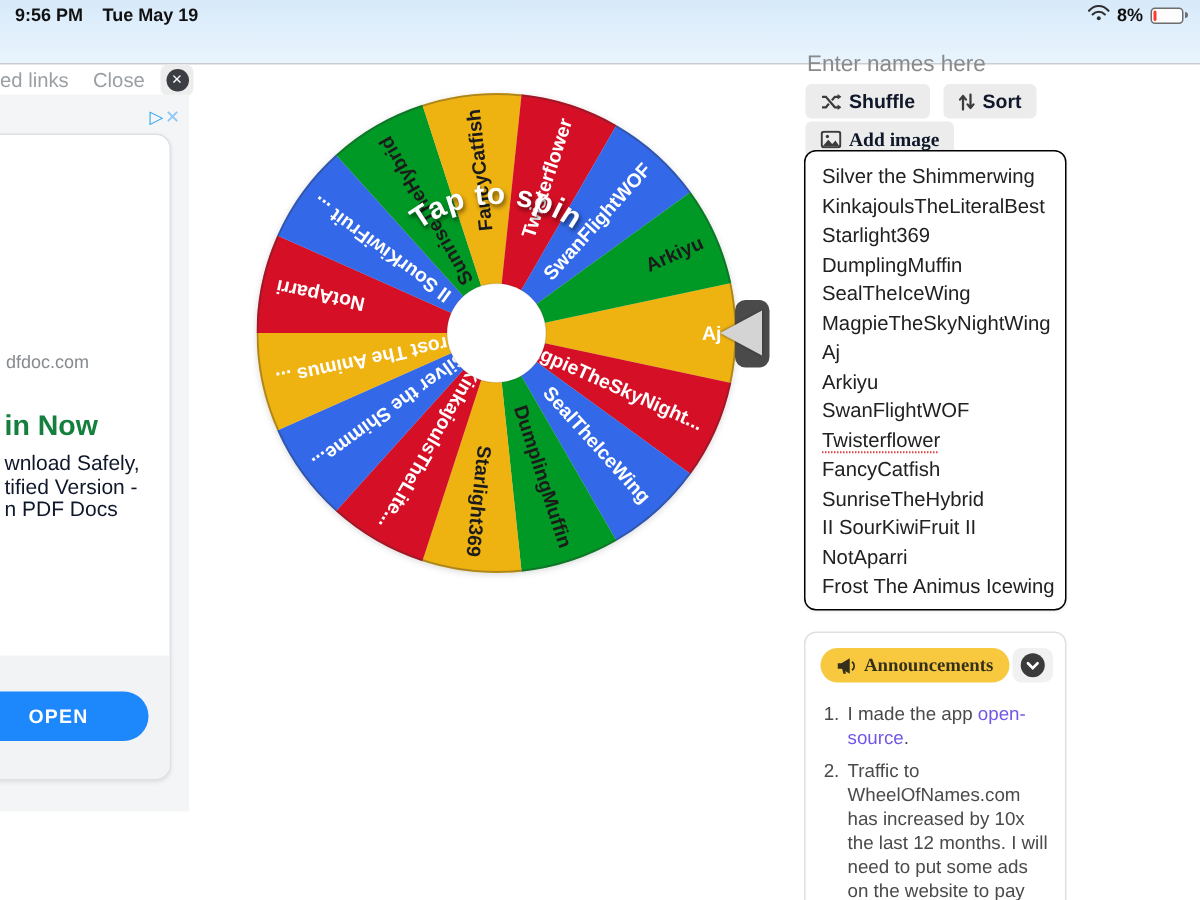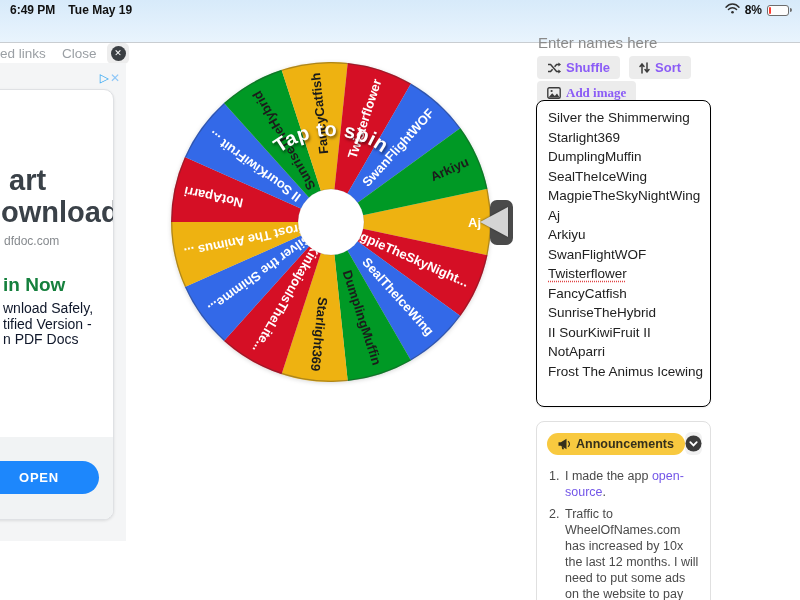--- a/index.html
+++ b/index.html
@@ -53,48 +53,48 @@
     filter:drop-shadow(1px 2px 1.5px rgba(0,0,0,.55)); }
   .pointer-rect { position:absolute; left:490px; top:200px; width:23px; height:45px; background:#4a4a4a; border-radius:7px; }
   .pointer-tri { position:absolute; left:480px; top:207px; width:0; height:0;
     border-top:15px solid transparent; border-bottom:15px solid transparent; border-right:28px solid #d4d4d4;
     filter:drop-shadow(0 0 1px rgba(40,40,40,.8)); }
 
   
   .panel-title { position:absolute; left:538px; top:34px; font-size:15px; color:#8a8a8a; }
   .btn-row { position:absolute; left:537px; top:56px; display:flex; gap:9px; }
   .gbtn { display:inline-flex; align-items:center; gap:5px; background:#ececec; border:none; border-radius:4px;
-    padding:4px 10px; font-size:13px; font-weight:600; color:#8b5cf6; font-family:inherit; }
+    padding:4px 10px; font-size:13px; font-weight:600; color:#0f172a; font-family:inherit; }
   .addimg-row { position:absolute; left:537px; top:81px;font-family:Liberation Serif, serif; }
 
   .names-box { position:absolute; left:536px; top:100px; width:175px; height:307px; background:#fff;
     border:1px solid #000000; border-radius:8px; box-shadow:0 1px 2px rgba(0,0,0,.07);
     padding:7px 4px 7px 11px; overflow:hidden; }
   .name-line { font-size:13.5px; color:#212121; line-height:19.5px; white-space:nowrap; }
   .misspell { text-decoration:underline dotted #e04343; text-underline-offset:3px; }
 
   .ann-box { position:absolute; left:536px; top:421px; width:175px; height:230px; background:#fff;
     border:1px solid #e0e0e0; border-radius:8px; padding:10px 8px 10px 10px; }
   .ann-head { display:flex; justify-content:space-between; align-items:center; }
   .ann-badge { display:inline-flex; align-items:center; gap:5px; background:#f8c93f; border-radius:13px;
-    padding:4px 11px; font-size:12.5px; font-weight:700; color:#35301c; }
+    padding:4px 11px; font-size:12.5px; font-weight:700; color:#35301c;font-family:Liberation Serif, serif; }
   .chev-btn { width:27px; height:23px; background:#f1f1f1; border:none; border-radius:6px;
     display:flex; align-items:center; justify-content:center; }
   .ann-list { margin:13px 0 0 16px; font-size:12.5px; color:#4a4a4a; line-height:16px; }
   .ann-list li { margin-bottom:6px; padding-left:2px; }
   .ann-link { color:#7356e8; text-decoration:none; }
 </style>
 </head>
 <body>
 
 <div class="screen">
 
   <div class="statusbar">
     <div class="sb-left">
-      <span>6:49 PM</span>
+      <span>9:56 PM</span>
       <span>Tue May 19</span>
     </div>
     <div class="sb-right">
       <span>
         <svg width="15" height="11" viewBox="0 0 15 11">
           <path d="M1 4.2 C3 1.9 5.2 1 7.5 1 C9.8 1 12 1.9 14 4.2" fill="none" stroke="#2e2e2e" stroke-width="1.4" stroke-linecap="round"></path>
           <path d="M3.4 6.6 C4.7 5.3 6 4.8 7.5 4.8 C9 4.8 10.3 5.3 11.6 6.6" fill="none" stroke="#2e2e2e" stroke-width="1.4" stroke-linecap="round"></path>
           <circle cx="7.5" cy="9.2" r="1.3" fill="#2e2e2e"></circle>
         </svg>
       </span>
@@ -110,24 +110,20 @@
     <span class="adnav-links">ed links</span>
     <span class="adnav-close">Close</span>
     <span class="x-btn">
         <span class="circ">✕</span>
       </span>
   </div>
 
   <div class="ad-col">
     <div class="adchoices">▷<span class="xx">✕</span></div>
     <div class="ad-card">
-      <div class="ad-head">
-        <div class="l1">art</div>
-        <div>ownload</div>
-      </div>
       <div class="ad-domain">dfdoc.com</div>
       <div class="ad-sub">in Now</div>
       <div class="ad-body">
           <div>wnload Safely,</div>
           <div>tified Version -</div>
           <div>n PDF Docs</div>
         </div>
       <div class="ad-footer">
         <button class="open-btn">OPEN</button>
       </div>
@@ -207,20 +203,21 @@
         <rect x="0.8" y="0.8" width="12.4" height="10.4" rx="1.5" fill="none" stroke="#3c3c3c" stroke-width="1.4"></rect>
         <circle cx="4.6" cy="4" r="1.1" fill="#3c3c3c"></circle>
         <path d="M1.5 10.5 L5.2 6.2 L7.8 9 L10 6.6 L12.6 10.5 Z" fill="#3c3c3c"></path>
       </svg>
       <span>Add image</span>
     </button>
   </div>
 
   <div class="names-box">
       <div class="name-line">Silver the Shimmerwing</div>
+      <div class="name-line">KinkajoulsTheLiteralBest</div>
       <div class="name-line">Starlight369</div>
       <div class="name-line">DumplingMuffin</div>
       <div class="name-line">SealTheIceWing</div>
       <div class="name-line">MagpieTheSkyNightWing</div>
       <div class="name-line">Aj</div>
       <div class="name-line">Arkiyu</div>
       <div class="name-line">SwanFlightWOF</div>
       <div class="name-line"><span class="misspell">Twisterflower</span></div>
       <div class="name-line">FancyCatfish</div>
       <div class="name-line">SunriseTheHybrid</div>

